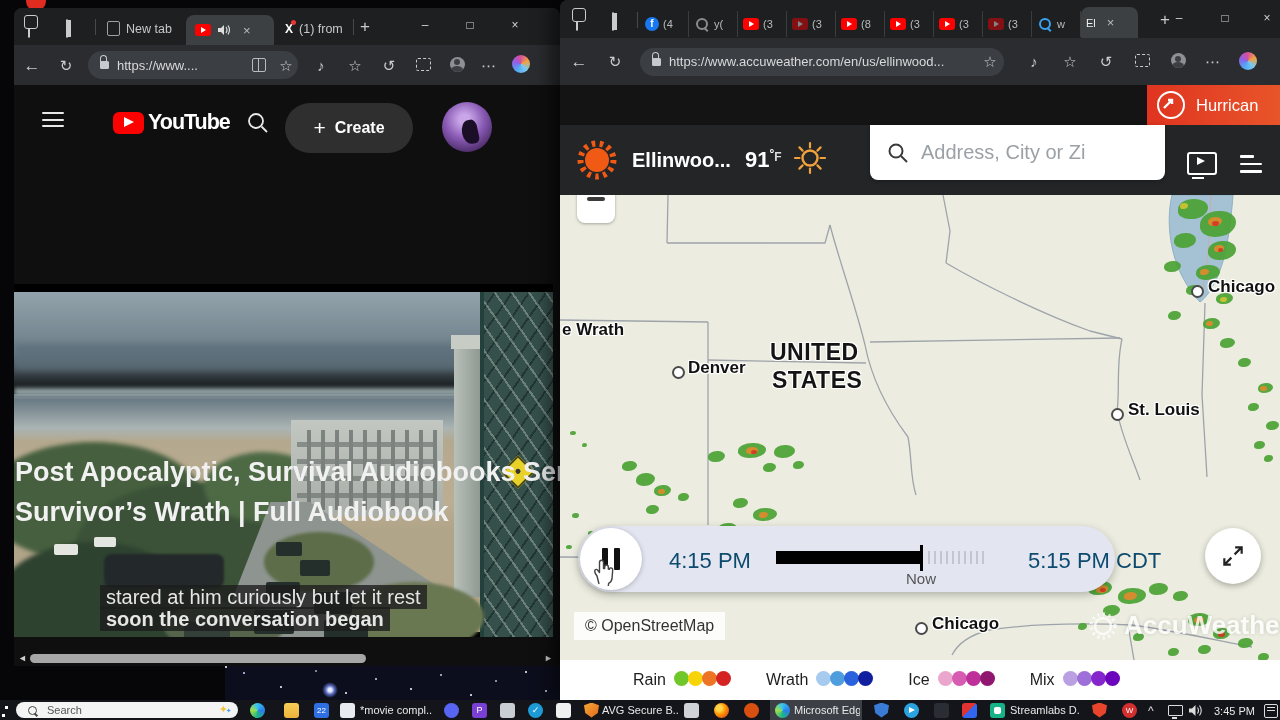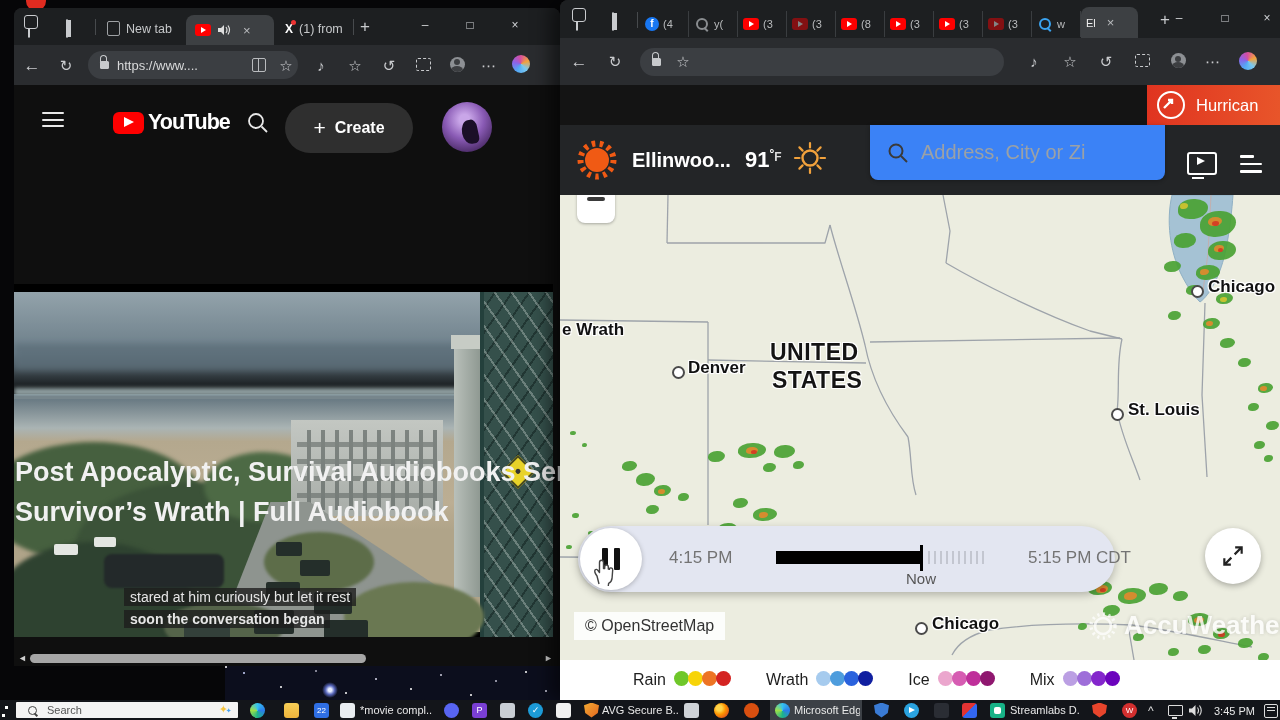--- a/index.html
+++ b/index.html
@@ -98,21 +98,21 @@
     border-left:4px solid #24403c;}
   .bridge:before{content:"";position:absolute;inset:0;
     background:repeating-linear-gradient(55deg,rgba(210,220,215,.35) 0 2px,transparent 2px 14px),repeating-linear-gradient(-55deg,rgba(15,30,28,.5) 0 2px,transparent 2px 14px);}
   .radsign{position:absolute;left:492px;top:168px;width:20px;height:20px;background:#e8d229;transform:rotate(45deg);border:2px solid #4a4a20;}
   .radsign:before{content:"";position:absolute;left:7px;top:7px;width:5px;height:5px;border-radius:50%;background:#333;}
   .road{position:absolute;left:150px;top:210px;width:280px;height:143px;background:#8e948f;
     clip-path:polygon(38% 0,52% 0,100% 62%,100% 78%,55% 100%,18% 100%);}
   .car{position:absolute;background:#242e2a;border-radius:2px;}
   .car.w{background:#e4e6e2;}
   .grassmid{position:absolute;border-radius:50%;filter:blur(1.5px);}
-  .cap{position:absolute;left:86px;color:#e6e6e6;font-size:14px;line-height:21px;margin-left:24px;}
+  .cap{position:absolute;left:86px;color:#e6e6e6;font-size:20px;line-height:21px;}
   .cap span{background:rgba(28,28,28,.78);padding:1px 6px;}
   #vtitle1,#vtitle2{position:absolute;left:1px;color:#f1f1f1;font-size:27px;font-weight:700;white-space:nowrap;}
   #hscroll{position:absolute;left:0;top:645px;width:546px;height:12px;}
   #hscroll .thumb{position:absolute;left:16px;top:1px;width:336px;height:9px;border-radius:5px;background:#a6a6a6;}
   #hscroll .ar{position:absolute;top:0;color:#cfcfcf;font-size:9px;line-height:11px;}
 
   
   #bannerrow{position:absolute;left:0;top:85px;width:720px;height:40px;background:#141414;}
   .banner{position:absolute;top:0;height:40px;display:flex;align-items:center;color:#fff;overflow:hidden;}
   #banner1{left:0;width:575px;background:linear-gradient(90deg,#d94e16,#ef8a1d);}
@@ -122,21 +122,21 @@
   .bannertext{font-size:16.5px;margin-left:11px;white-space:nowrap;}
   .bchev{position:absolute;right:18px;top:7px;font-size:19px;font-weight:700;}
 
   
   #awhead{position:absolute;left:0;top:125px;width:720px;height:70px;background:#232527;display:flex;align-items:center;}
   .awsun{position:relative;width:46px;height:46px;flex:none;margin-left:14px;}
   #awloc{color:#fff;font-size:20px;font-weight:700;margin-left:12px;white-space:nowrap;}
   #awtemp{color:#fff;font-size:22px;font-weight:700;margin-left:14px;}
   #awdeg{color:#fff;font-size:12px;vertical-align:9px;}
   #awunit{color:#ddd;font-size:12px;vertical-align:6px;}
-  #awsearch{position:absolute;left:310px;top:0;width:295px;height:55px;background:#3b82f6;border-radius:0 0 8px 8px;display:flex;align-items:center;box-shadow:0 1px 4px rgba(0,0,0,.3);}
+  #awsearch{position:absolute;left:310px;top:0;width:295px;height:55px;background:#ffffff;border-radius:0 0 8px 8px;display:flex;align-items:center;box-shadow:0 1px 4px rgba(0,0,0,.3);}
   #awsearch input{border:none;outline:none;background:transparent;font-family:"Liberation Sans",sans-serif;font-size:20px;color:#333;width:230px;}
   #awsearch input::placeholder{color:#9ba1a6;}
   .tvic{position:absolute;left:627px;top:27px;width:26px;height:19px;border:2px solid #fff;border-radius:3px;}
   .tvic:before{content:"";position:absolute;left:8px;top:3px;border-left:8px solid #fff;border-top:4.5px solid transparent;border-bottom:4.5px solid transparent;}
   .tvic:after{content:"";position:absolute;left:3px;bottom:-6px;width:12px;height:2px;background:#fff;}
   .awburger{position:absolute;left:680px;top:30px;width:22px;display:flex;flex-direction:column;gap:5px;}
   .awburger i{height:2.5px;background:#fff;border-radius:1px;}
   .awburger i:first-child{width:14px;}
 
   
@@ -146,21 +146,21 @@
   .marker{position:absolute;width:9px;height:9px;border-radius:50%;background:#fff;border:2px solid #4a4a4a;}
   .citylbl{position:absolute;color:#111;font-size:17px;font-weight:700;white-space:nowrap;
     text-shadow:-1px -1px 0 #fff,1px -1px 0 #fff,-1px 1px 0 #fff,1px 1px 0 #fff,0 0 3px #fff;}
   .countrylbl{position:absolute;color:#141414;font-size:23px;font-weight:700;letter-spacing:.5px;
     text-shadow:-1px -1px 0 #fff,1px -1px 0 #fff,-1px 1px 0 #fff,1px 1px 0 #fff;}
   #zoomout{position:absolute;left:17px;top:-10px;width:38px;height:38px;background:#fff;border-radius:8px;box-shadow:0 1px 3px rgba(0,0,0,.3);}
   #zoomout i{position:absolute;left:10px;top:12px;width:18px;height:4px;background:#3a3a3a;border-radius:2px;}
   #timeline{position:absolute;left:18px;top:331px;width:537px;height:66px;background:#e3e6f1;border-radius:34px;box-shadow:0 3px 8px rgba(0,0,0,.25);}
   #pausebtn{position:absolute;left:2px;top:2px;width:62px;height:62px;border-radius:50%;background:#fff;box-shadow:0 1px 5px rgba(0,0,0,.25);}
   #pausebtn i{position:absolute;top:20px;width:6px;height:22px;background:#111;border-radius:1px;}
-  .ttime{position:absolute;top:22px;color:#737373;font-size:17px;white-space:nowrap;}
+  .ttime{position:absolute;top:22px;color:#0c4a6e;font-size:22px;white-space:nowrap;}
   #track-fill{position:absolute;left:198px;top:25px;width:145px;height:13px;background:#000;}
   #track-tick{position:absolute;left:342px;top:19px;width:3px;height:26px;background:#000;}
   #track-dash{position:absolute;left:350px;top:25px;width:57px;height:13px;
     background:repeating-linear-gradient(90deg,#c3c6d0 0 2px,transparent 2px 6px);}
   #nowlbl{position:absolute;left:278px;top:44px;width:130px;text-align:center;color:#555;font-size:15px;}
   #fsbtn{position:absolute;left:645px;top:333px;width:56px;height:56px;border-radius:50%;background:#fff;box-shadow:0 2px 6px rgba(0,0,0,.3);display:flex;align-items:center;justify-content:center;}
   #osm{position:absolute;left:14px;top:417px;background:rgba(255,255,255,.85);color:#333;font-size:16px;padding:5px 11px;}
   #wm{position:absolute;left:528px;top:415px;display:flex;align-items:center;gap:6px;opacity:.8;}
   #wm span{color:#fff;font-size:26px;font-weight:700;text-shadow:0 0 4px rgba(0,0,0,.2);}
   #handcur{position:absolute;left:30px;top:362px;}
@@ -168,21 +168,21 @@
   
   #legend{position:absolute;left:0;top:660px;width:720px;height:40px;background:#fff;display:flex;align-items:center;padding-left:73px;gap:36px;box-sizing:border-box;}
   .lgroup{display:flex;align-items:center;gap:8px;}
   .lgroup b{color:#1e1e1e;font-size:16px;font-weight:400;}
   .ldot{width:15px;height:15px;border-radius:50%;display:inline-block;margin-right:-1px;}
 
   
   #taskbar{position:absolute;left:0;top:700px;width:1280px;height:20px;background:#13151a;z-index:5;display:flex;align-items:center;}
   .tbi{width:15px;height:15px;border-radius:3px;flex:none;position:absolute;top:2.5px;}
   .tblbl{position:absolute;top:4px;color:#e8e8e8;font-size:11px;white-space:nowrap;overflow:hidden;}
-  #tb-search{position:absolute;left:16px;top:2px;width:222px;height:16px;background:#f4f4f4;border-radius:1px;display:flex;align-items:center;}
+  #tb-search{position:absolute;left:16px;top:2px;width:222px;height:16px;background:#f4f4f4;border-radius:8px;display:flex;align-items:center;}
   #tb-search input{border:none;outline:none;background:transparent;font-family:"Liberation Sans",sans-serif;font-size:11px;color:#333;width:130px;}
   #tb-search input::placeholder{color:#555;}
   .tmag{width:7px;height:7px;border:1.5px solid #444;border-radius:50%;position:relative;margin:0 8px 0 12px;flex:none;}
   .tmag:after{content:"";position:absolute;left:6px;top:6px;width:1.5px;height:4px;background:#444;transform:rotate(-45deg);}
   .sparkle{position:absolute;right:10px;top:1px;color:#f5c542;font-size:11px;}
   .sparkle:after{content:"✦";position:absolute;left:7px;top:4px;color:#4aa3f0;font-size:7px;}
   .startgrid{position:absolute;left:-6px;top:3px;width:14px;height:14px;
     background:conic-gradient(#fff 0 90deg,transparent 90deg 360deg),conic-gradient(from 90deg,#fff 0 90deg,transparent 90deg 360deg),conic-gradient(from 180deg,#fff 0 90deg,transparent 0),conic-gradient(from 270deg,#fff 0 90deg,transparent 0);
     background-size:6px 6px;background-position:0 0,8px 0,8px 8px,0 8px;background-repeat:no-repeat;}
   .i-edge{background:conic-gradient(#35c1f1,#2b7de9,#1db489,#9be04a,#35c1f1);border-radius:50%;}
@@ -395,20 +395,21 @@
       <span class="wc" style="left:604px;top:11px;">–</span>
       <span class="wc" style="left:650px;top:11px;">□</span>
       <span class="wc" style="left:692px;top:11px;">×</span>
     </div>
 
     <div class="toolbar">
       <span class="uic" style="width:38px;font-size:17px;">←</span>
       <span class="uic" style="width:34px;">↻</span>
       <div class="urlpill" style="width:364px;margin-left:8px;">
         <span class="lockic"></span>
+        <span style="flex:1;overflow:hidden;white-space:nowrap;">https://www.accuweather.com/en/us/ellinwood...</span>
         <span class="uic" style="width:28px;">☆</span>
       </div>
       <span class="uic" style="width:36px;margin-left:12px;">♪</span>
       <span class="uic" style="width:36px;">☆</span>
       <span class="uic" style="width:36px;">↺</span>
       <span class="uic" style="width:36px;"><span class="shoti" style="display:inline-block;"></span></span>
       <span class="uic" style="width:36px;"><span class="personi" style="display:inline-block;"></span></span>
       <span class="uic" style="width:34px;letter-spacing:1px;">⋯</span>
       <span class="uic" style="width:36px;"><span class="copiloti" style="display:inline-block;"></span></span>
     </div>

